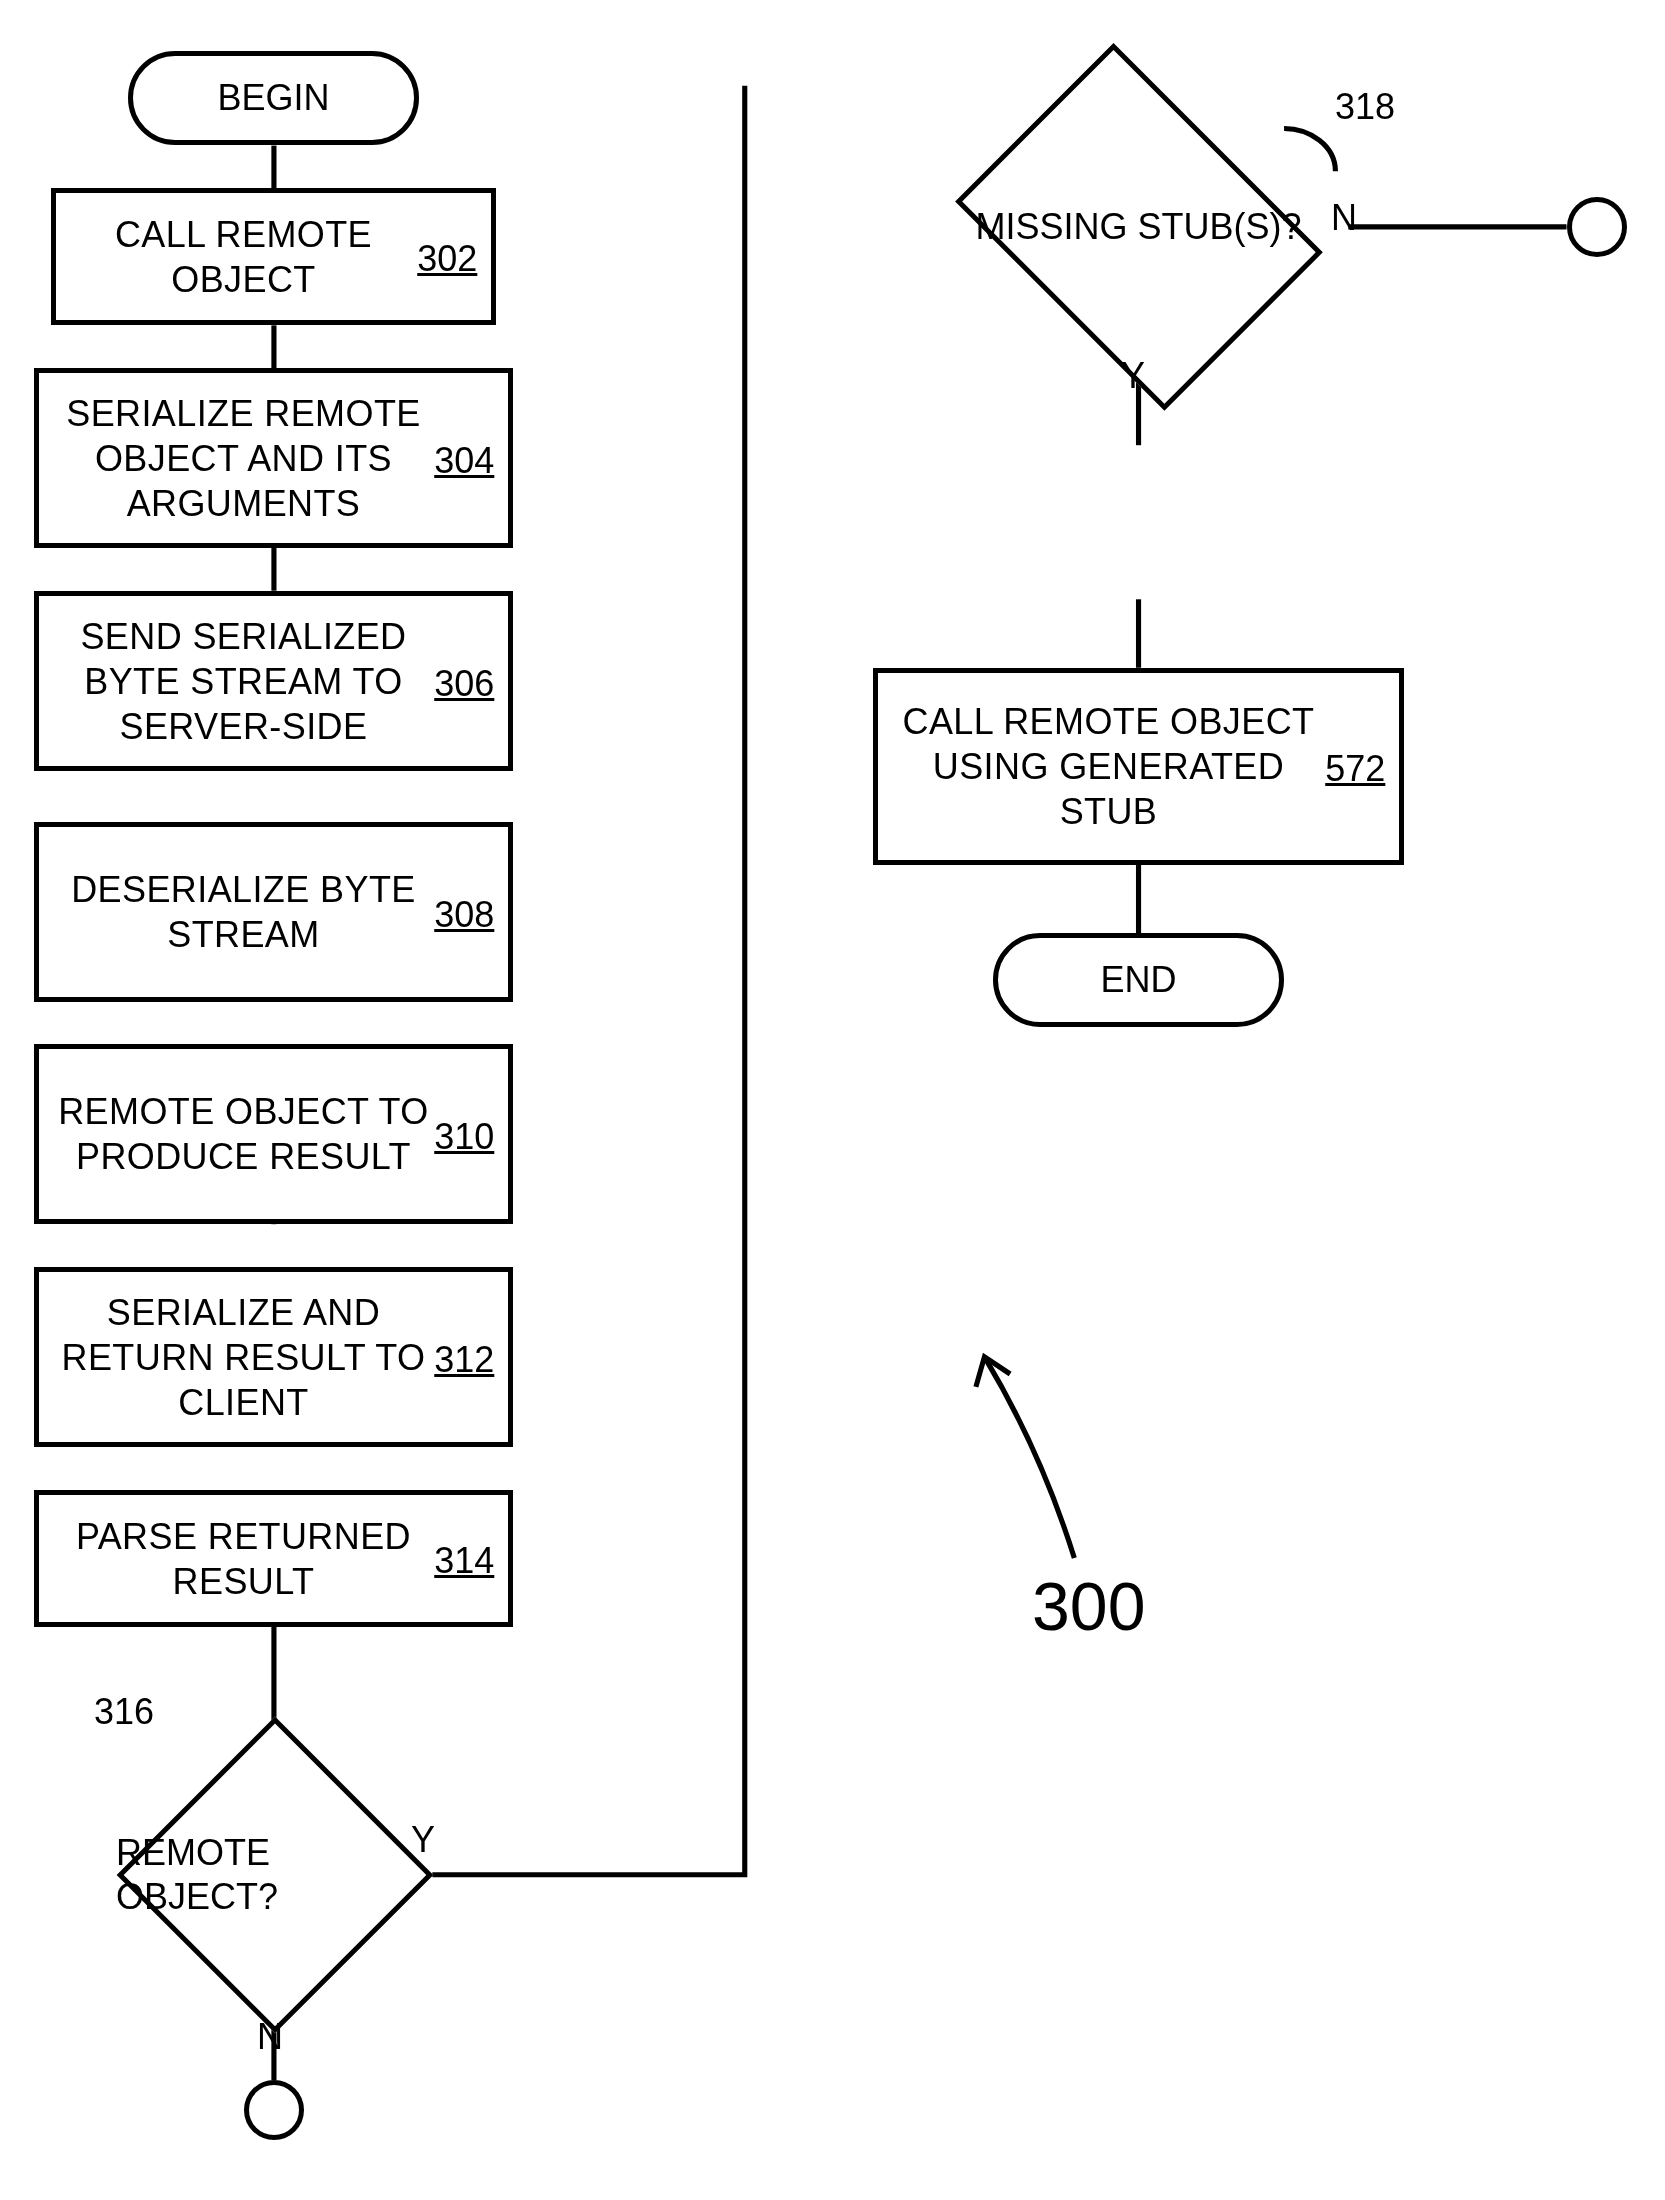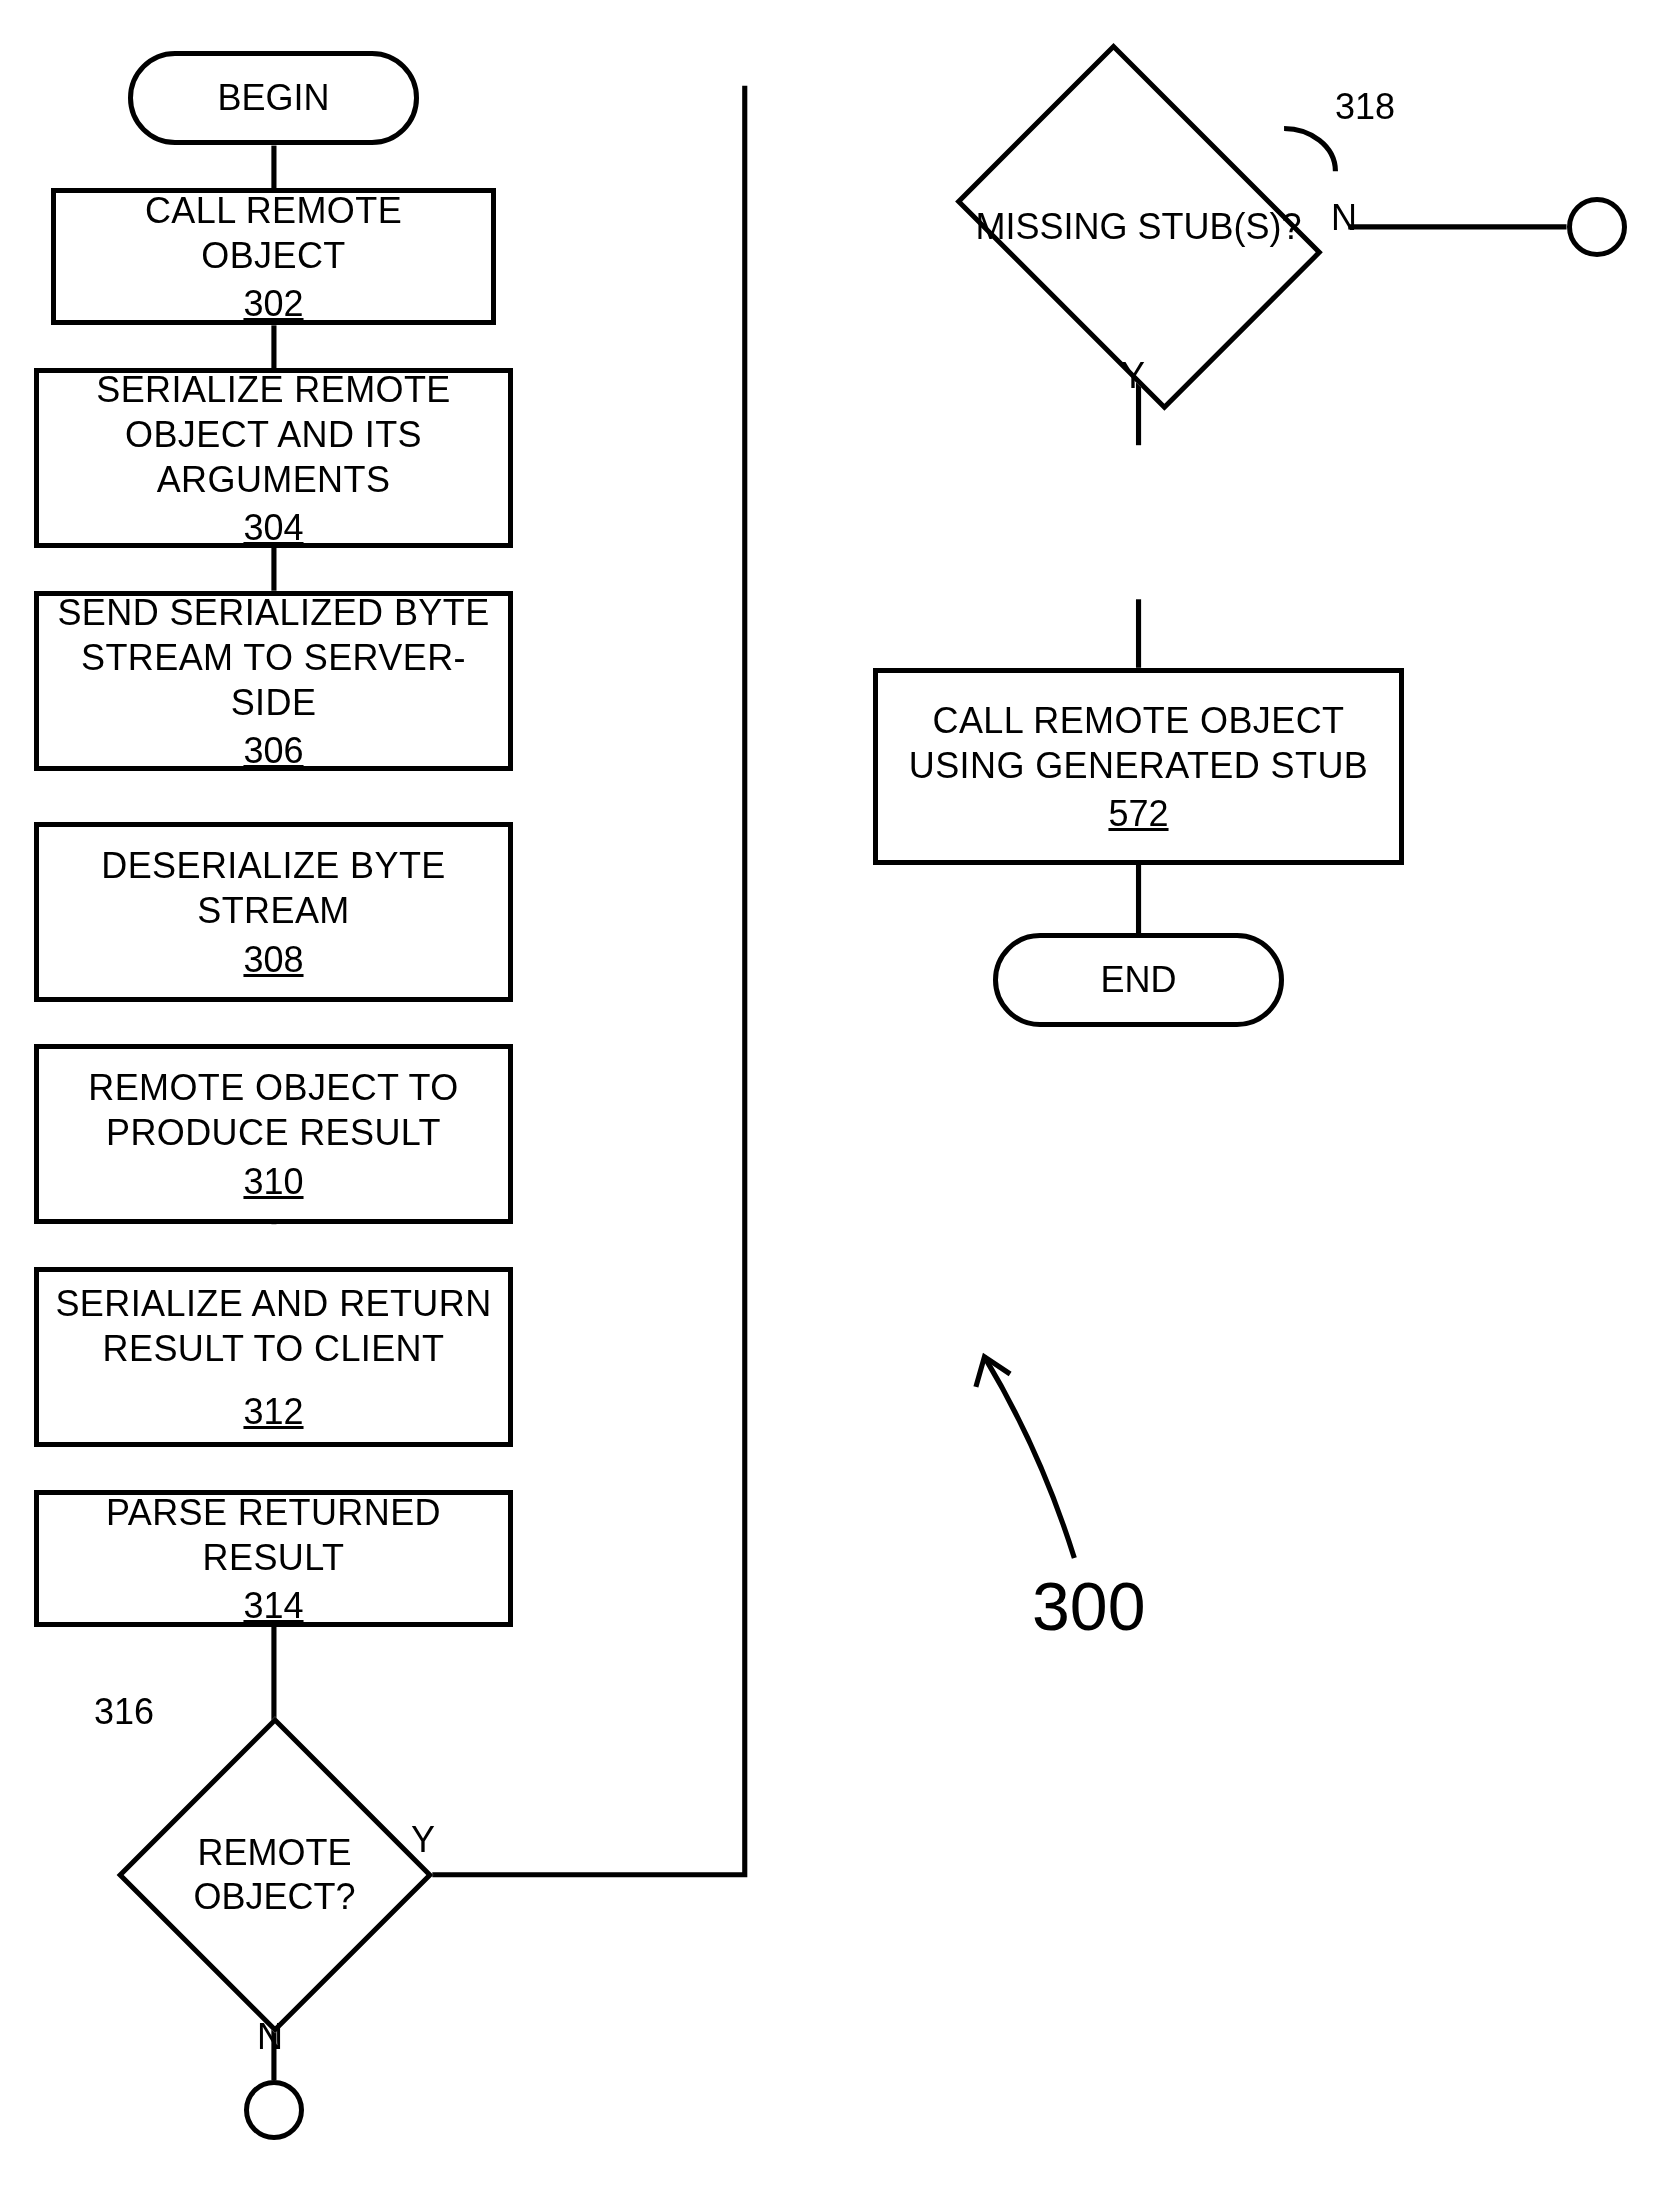--- a/index.html
+++ b/index.html
@@ -21,21 +21,21 @@
     display: flex;
     align-items: center;
     justify-content: center;
     text-align: center;
     background: #fff;
   }
   .process {
     position: absolute;
     border: 5.1px solid #000;
     display: flex;
-    flex-direction: column;
+    flex-direction: row;
     align-items: center;
     justify-content: center;
     text-align: center;
     background: #fff;
     padding: 8.6px 13.7px;
   }
   .process .label-text {
     font-size: 36px;
     line-height: 1.25;
     letter-spacing: 0.4px;
@@ -61,21 +61,20 @@
     border: 5.1px solid #000;
     background: #fff;
   }
   .decision-body {
     position: absolute;
     inset: 0;
     display: flex;
     flex-direction: column;
     align-items: center;
     justify-content: center;
-    text-align: center;
     pointer-events: none;
   }
   .decision-body .label-text {
     font-size: 36px;
     line-height: 1.2;
   }
   .small-circle {
     position: absolute;
     width: 60px;
     height: 60px;

